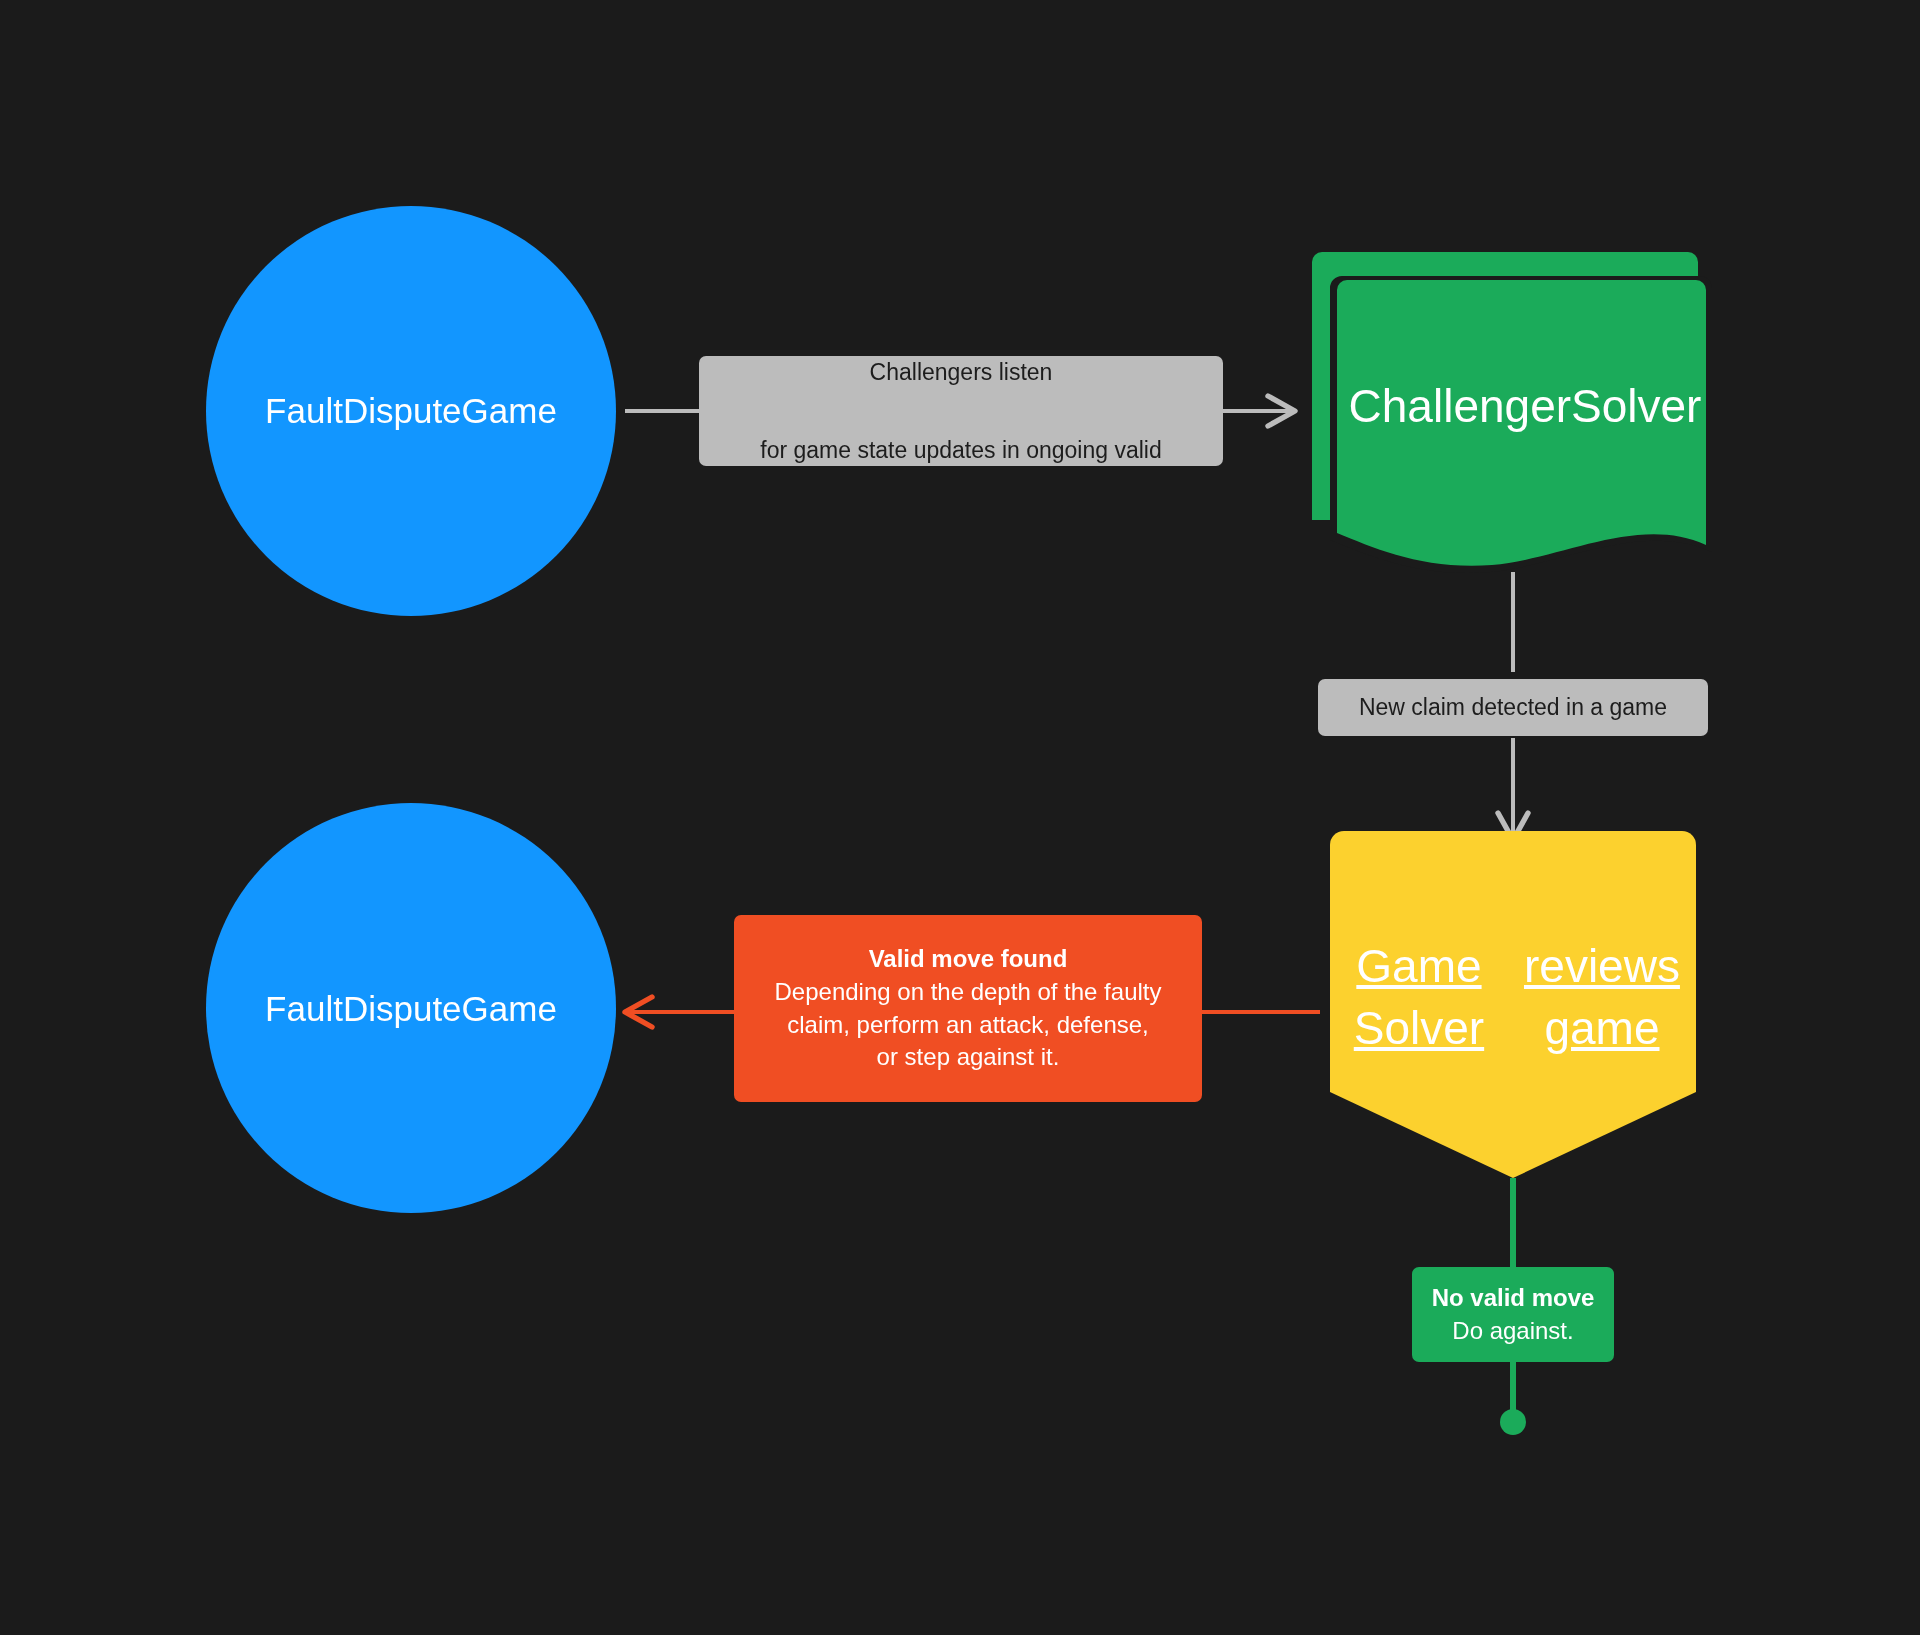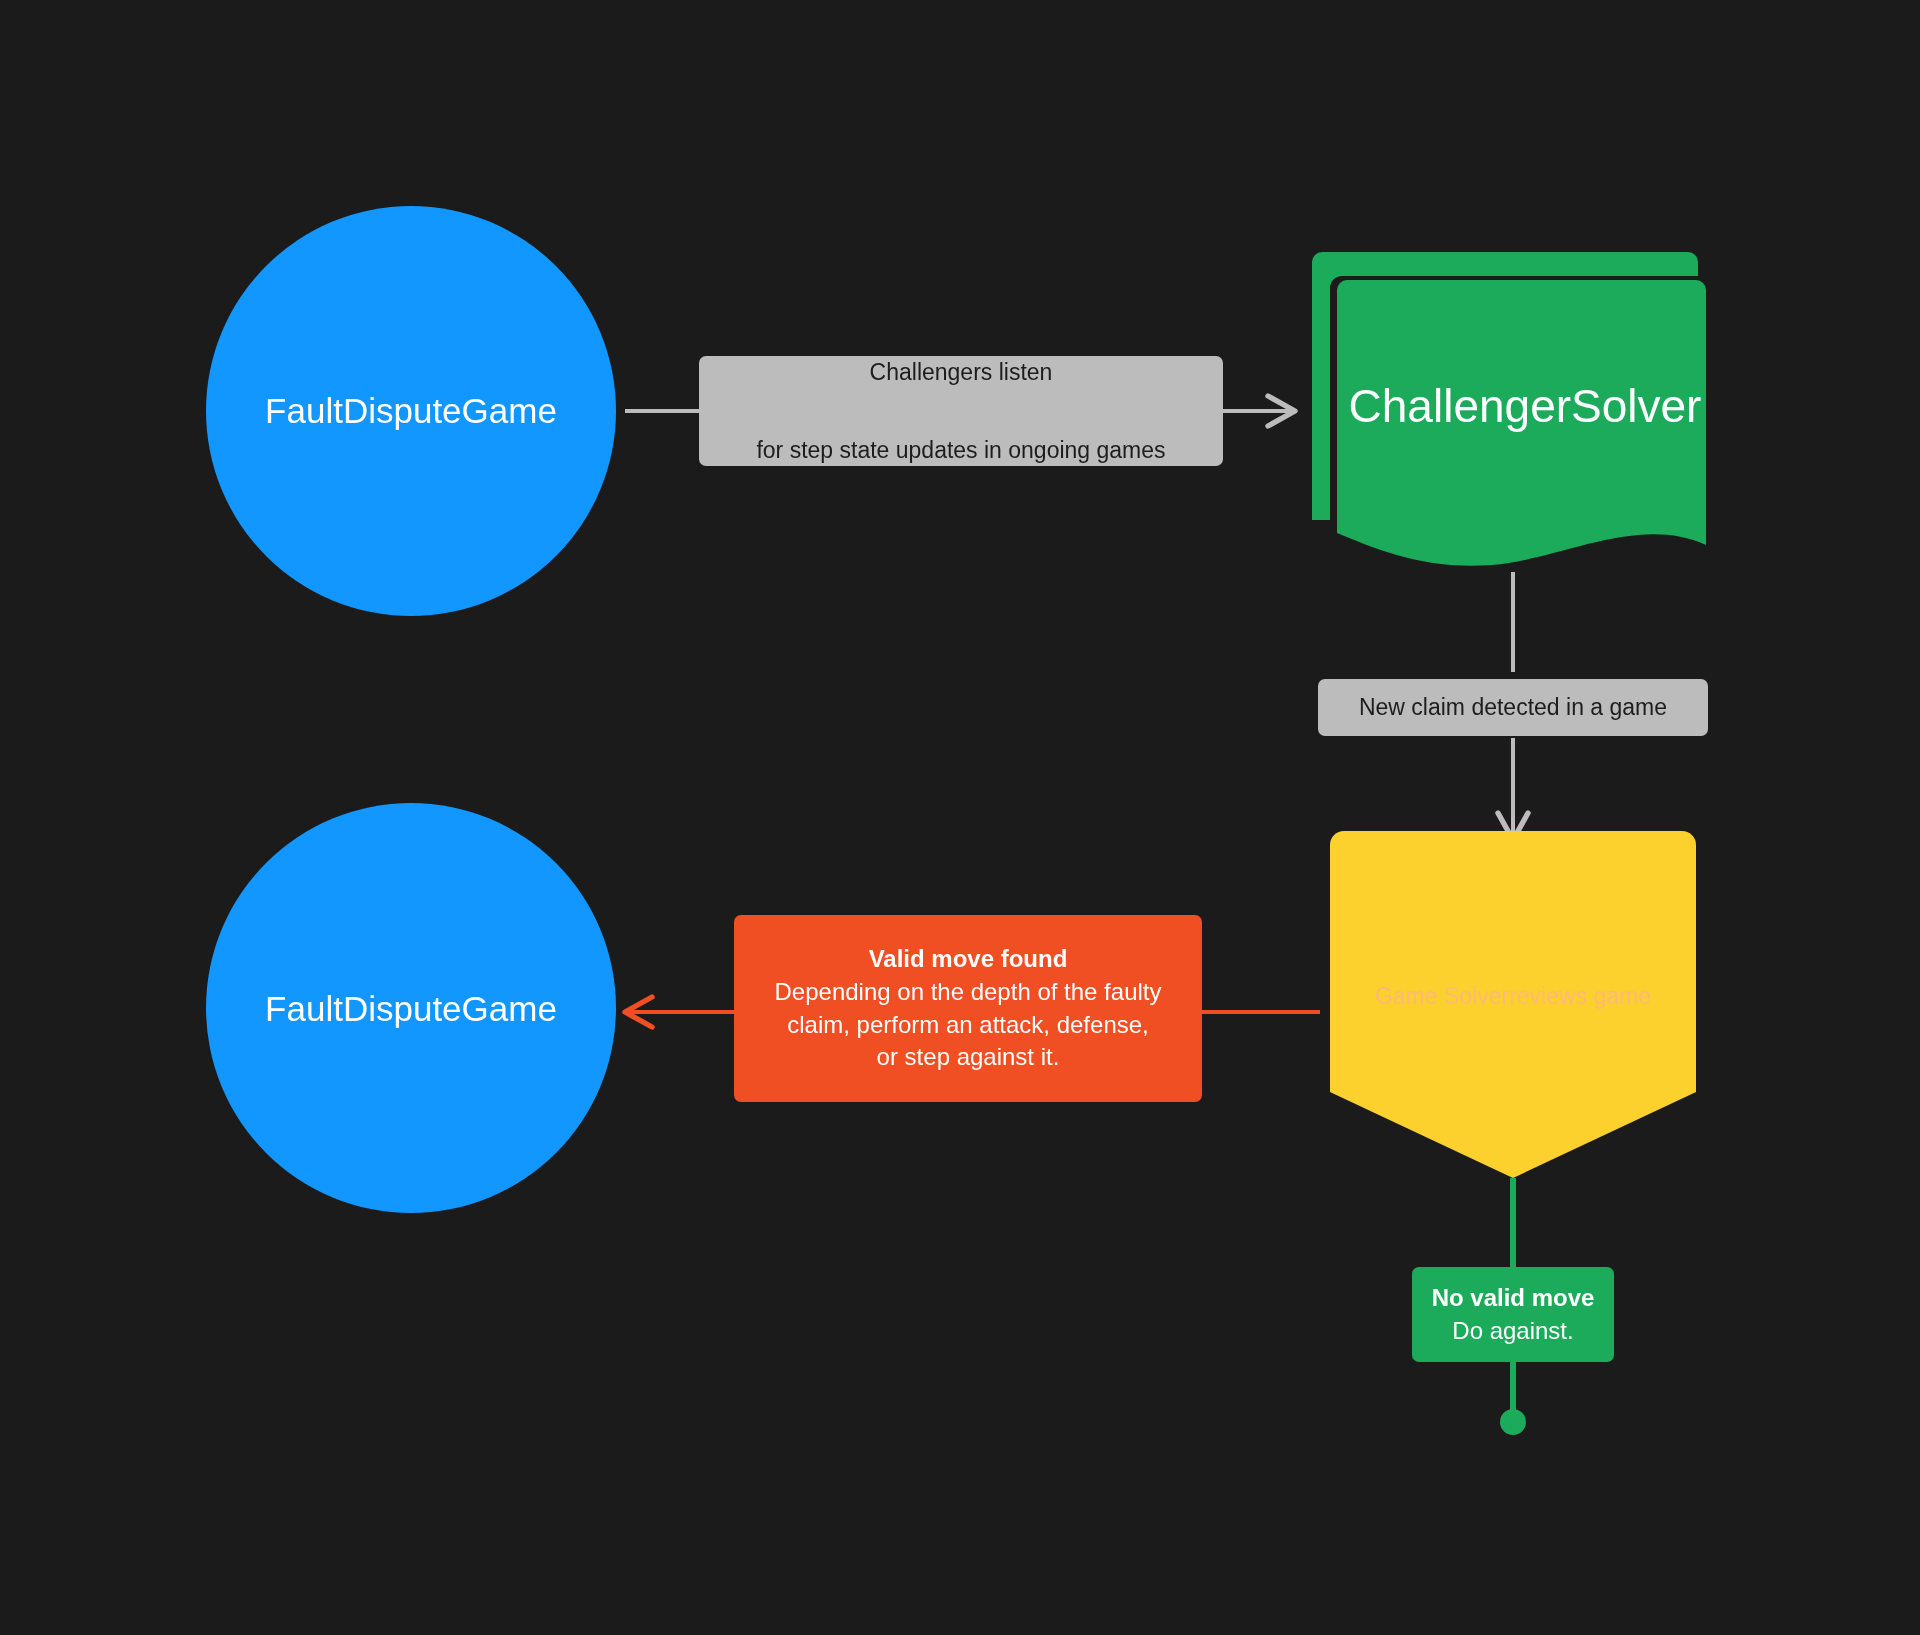--- a/index.html
+++ b/index.html
@@ -12,21 +12,21 @@
   .svg-layer{position:absolute;left:0;top:0;width:1920px;height:1635px;}
 
   
   .node-label{
     position:absolute;display:flex;flex-direction:row;
     align-items:center;justify-content:center;
     text-align:center;line-height:1.35;pointer-events:none;
   }
   .circle-label{color:#ffffff;font-size:35px;}
   .doc-label{color:#ffffff;font-size:46px;}
-  .shield-label{color:#fdba74;font-size:23px;}
+  .shield-label{color:#ffffff;font-size:46px;text-decoration:underline;}
 
   
   .edge-label{
     position:absolute;box-sizing:border-box;
     display:flex;flex-direction:column;align-items:center;justify-content:center;
     text-align:center;border-radius:7px;
   }
   .lbl-gray{background:#bcbcbc;color:#1d1d1d;font-size:23px;line-height:1.42;padding:10px 18px;gap:45px;}
   .lbl-red{background:#f04e23;color:#ffffff;font-size:24px;line-height:1.36;padding:12px 18px;}
   .lbl-green{background:#1bab5a;color:#ffffff;font-size:24px;line-height:1.36;padding:10px 16px;}
@@ -123,21 +123,21 @@
     <span>reviews game</span>
   </div>
 
   <div class="node-label circle-label" style="left:206px;top:943px;width:410px;height:132px;">
     <span>Fault</span>
     <span>DisputeGame</span>
   </div>
 
   <div class="edge-label lbl-gray" style="left:699px;top:356px;width:524px;height:110px;">
     <span>Challengers listen</span>
-    <span>for step state updates in ongoing games</span>
+    <span>for game state updates in ongoing valid</span>
   </div>
 
   <div class="edge-label lbl-gray" style="left:1318px;top:679px;width:390px;height:57px;">
     <span>New claim detected in a game</span>
   </div>
 
   <div class="edge-label lbl-red" style="left:734px;top:915px;width:468px;height:187px;">
     <span class="lbl-strong">Valid move found</span>
     <span>Depending on the depth of the faulty</span>
     <span>claim, perform an attack, defense,</span>

